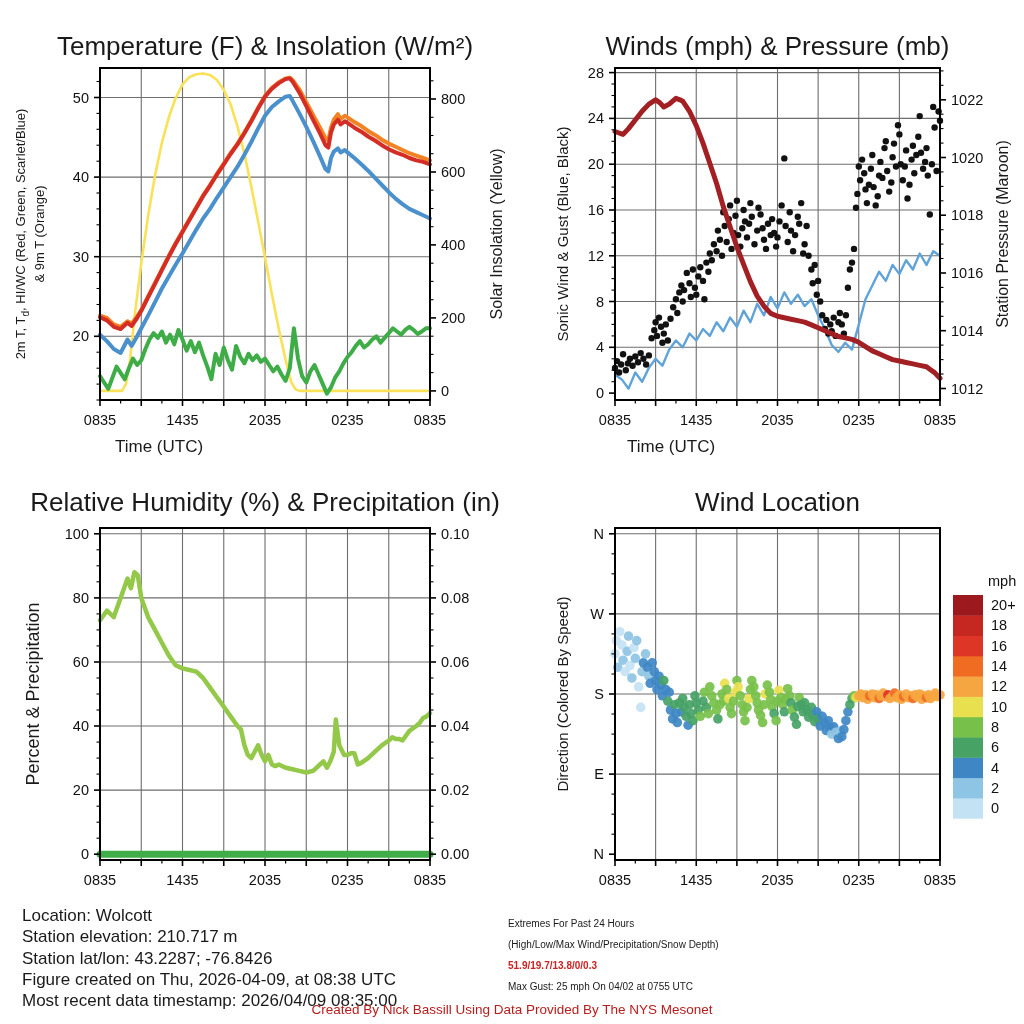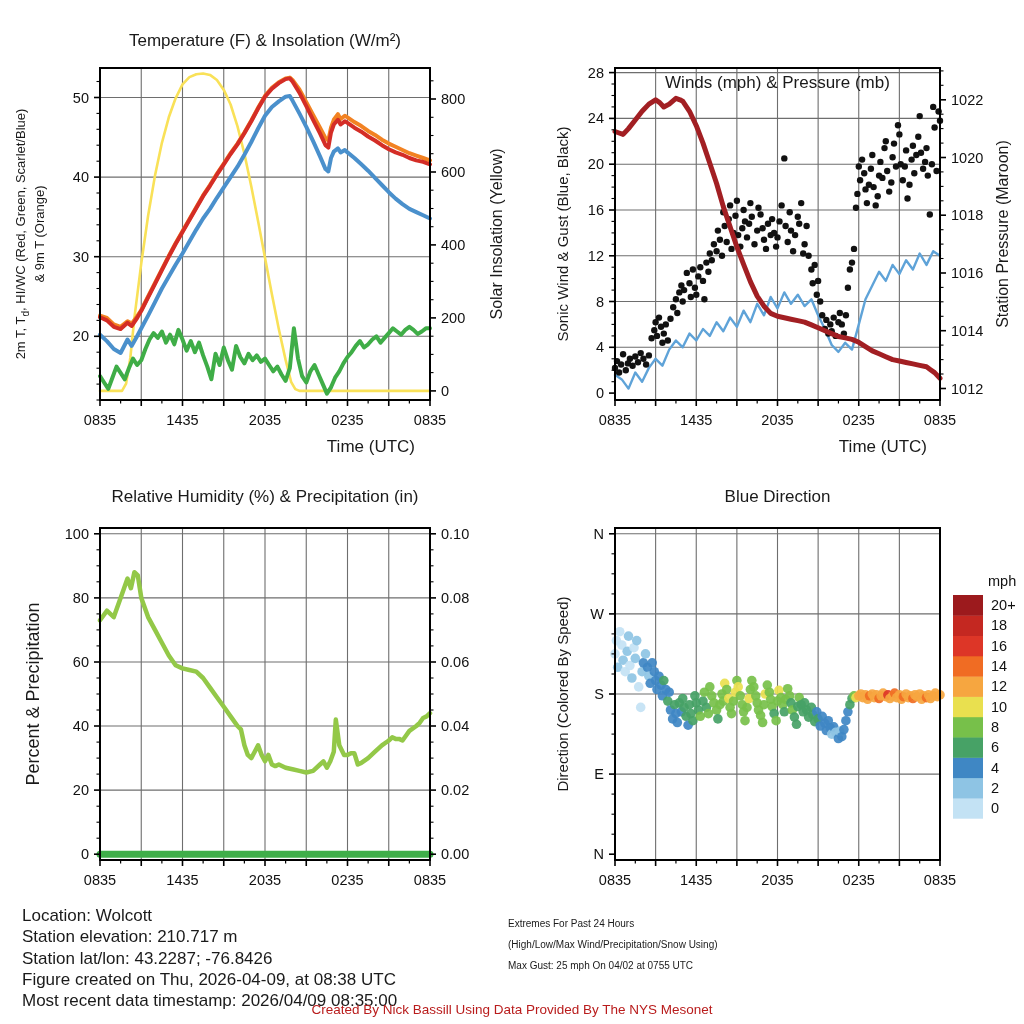--- a/index.html
+++ b/index.html
@@ -1,22 +1,22 @@
 <!DOCTYPE html>
 <html><head>
 <meta charset="utf-8">
 <style>
   html,body{margin:0;padding:0;background:#fff;}
   #fig{position:relative;width:1024px;height:1024px;background:#fff;overflow:hidden;
        font-family:"Liberation Sans",sans-serif;color:#1a1a1a;}
   #plots{position:absolute;left:0;top:0;}
   svg text{font-family:"Liberation Sans",sans-serif;font-size:14.5px;fill:#111;}
-  .title{position:absolute;font-size:17px;text-align:center;white-space:nowrap;}
+  .title{position:absolute;font-size:26px;text-align:center;white-space:nowrap;}
   .rot{position:absolute;transform:translate(-50%,-50%) rotate(-90deg);white-space:nowrap;text-align:center;}
-  .xlab{position:absolute;font-size:17px;text-align:right;white-space:nowrap;}
+  .xlab{position:absolute;font-size:17px;text-align:left;white-space:nowrap;}
   .info{position:absolute;left:22px;top:905px;font-size:17px;line-height:21.3px;}
   .extremes{position:absolute;left:508px;top:913px;width:500px;text-align:left;font-size:10px;line-height:21px;}
   .footer{position:absolute;left:0;top:1002px;width:1024px;text-align:center;font-size:13.5px;color:#b91c1c;}
   sub.d{font-size:10px;}
 </style>
 </head>
 <body>
 <div id="fig">
 
   <svg id="plots" width="1024" height="1024" viewBox="0 0 1024 1024">
@@ -739,23 +739,23 @@
           <rect x="953" y="615.3" width="30" height="20.7" fill="#c42821"></rect>
           <text x="991" y="630.4">18</text>
           <rect x="953" y="595.0" width="30" height="20.7" fill="#9c1a1d"></rect>
           <text x="991" y="610.1">20+</text>
           <text x="988" y="586" font-size="15px">mph</text>
         </g>
       </g>
     </svg>
 
   <div class="title" style="left:40px;top:31px;width:450px;">Temperature (F) &amp; Insolation (W/m²)</div>
-  <div class="title" style="left:565px;top:31px;width:425px;margin-top:42px;">Winds (mph) &amp; Pressure (mb)</div>
+  <div class="title" style="left:565px;top:31px;width:425px;">Winds (mph) &amp; Pressure (mb)</div>
   <div class="title" style="left:20px;top:487px;width:490px;">Relative Humidity (%) &amp; Precipitation (in)</div>
-  <div class="title" style="left:565px;top:487px;width:425px;">Blue Direction</div>
+  <div class="title" style="left:565px;top:487px;width:425px;">Wind Location</div>
 
   <div class="xlab" style="left:115px;top:437px;width:300px;">Time (UTC)</div>
   <div class="xlab" style="left:627px;top:437px;width:300px;">Time (UTC)</div>
 
   <div class="rot" style="left:31px;top:234px;font-size:13px;line-height:1.3;">
       <div><span>2m T, T</span><sub class="d">d</sub><span>, HI/WC (Red, Green, Scarlet/Blue)</span></div>
       <div>&amp; 9m T (Orange)</div>
     </div>
   <div class="rot" style="left:497px;top:234px;font-size:16px;">Solar Insolation (Yellow)</div>
   <div class="rot" style="left:562px;top:234px;font-size:15px;">Sonic Wind &amp; Gust (Blue, Black)</div>
@@ -766,18 +766,19 @@
   <div class="info">
     <div>Location: Wolcott</div>
     <div>Station elevation: 210.717 m</div>
     <div>Station lat/lon: 43.2287; -76.8426</div>
     <div>Figure created on Thu, 2026-04-09, at 08:38 UTC</div>
     <div>Most recent data timestamp: 2026/04/09 08:35:00</div>
   </div>
 
   <div class="extremes">
     <div>Extremes For Past 24 Hours</div>
-    <div>(High/Low/Max Wind/Precipitation/Snow Using)</div>
+    <div>(High/Low/Max Wind/Precipitation/Snow Depth)</div>
+    <div style="color:#cc2222;font-weight:bold;">51.9/19.7/13.8/0/0.3</div>
     <div>Max Gust: 25 mph On 04/02 at 0755 UTC</div>
   </div>
 
   <div class="footer">Created By Nick Bassill Using Data Provided By The NYS Mesonet</div>
 </div>
 
 </body></html>

